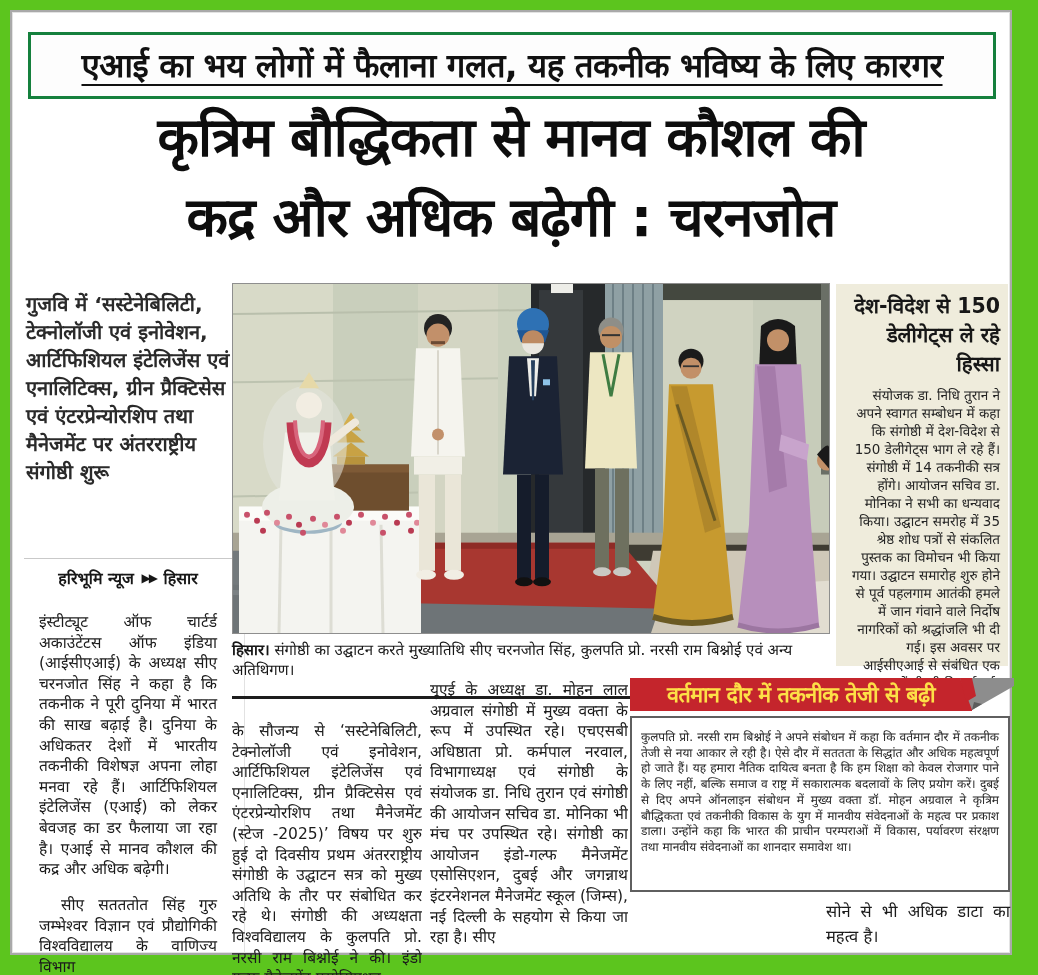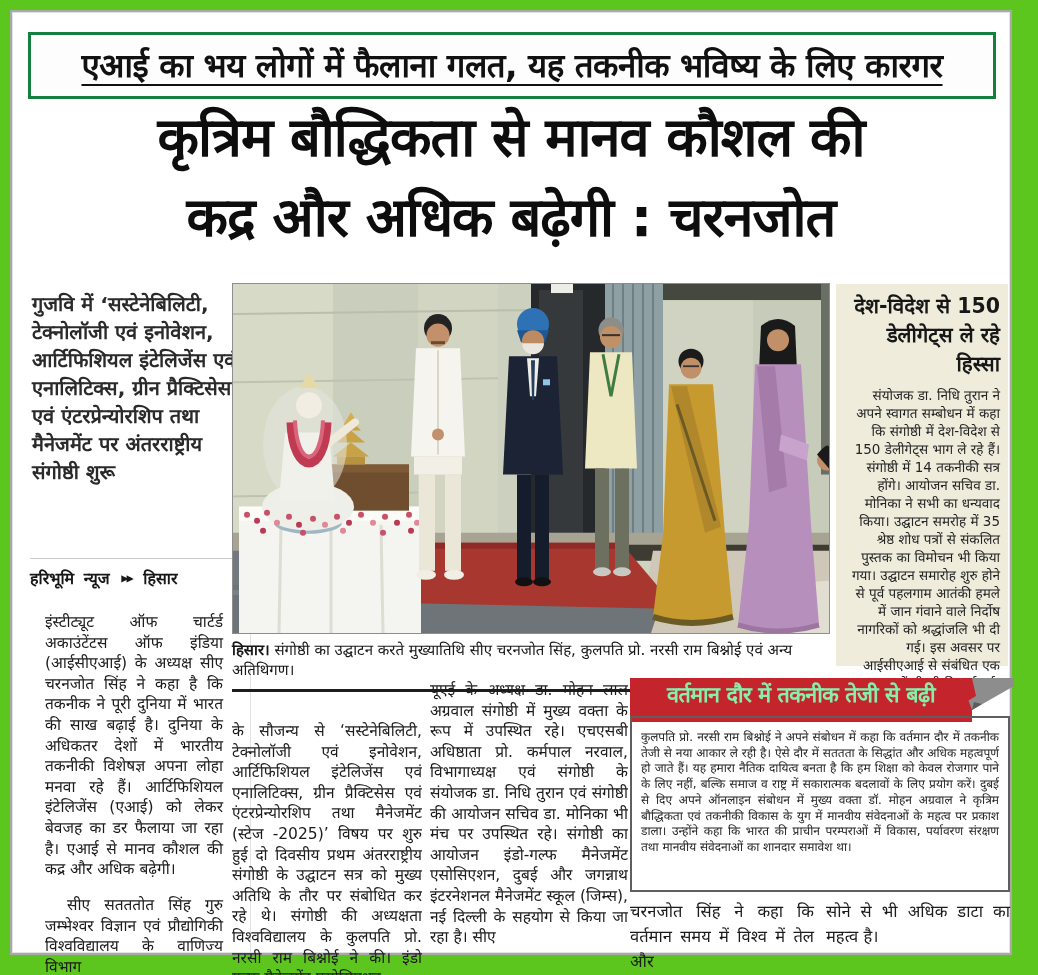--- a/index.html
+++ b/index.html
@@ -24,47 +24,47 @@
     text-decoration:underline;text-decoration-thickness:2px;text-underline-offset:7px;
     letter-spacing:-.5px;white-space:nowrap;
   }
   
   .headline{
     position:absolute;left:0;top:86px;width:100%;text-align:center;
     font-weight:800;color:#0D0D0D;font-size:54px;line-height:1.48;letter-spacing:-1px;
   }
   
   .leftcol{
-    position:absolute;left:18px;top:272px;width:208px;height:668px;
+    position:absolute;left:12px;top:272px;width:208px;height:668px;
     padding-right:12px;border-right:1px solid #E2E2E2;
   }
   .standfirst{
     font-size:20px;line-height:1.4;font-weight:700;color:#2A2A2A;
     padding:6px 0 10px 2px;min-height:258px;
   }
   .byline{
-    text-align:left;font-weight:700;font-size:16px;color:#171717;
-    border-top:1px solid #C9C9C9;padding:8px 0 8px 0;white-space:nowrap;font-family:Liberation Mono, monospace;
+    text-align:center;font-weight:700;font-size:16px;color:#171717;
+    border-top:1px solid #C9C9C9;padding:8px 0 8px 0;white-space:nowrap;
   }
   .byline .arrows{font-size:12px;letter-spacing:-2px;position:relative;top:-2px;padding:0 2px;}
   .bodytext{
     font-size:15.5px;line-height:1.33;color:#1B1B1B;text-align:justify;
   }
   .bodytext p{margin:15px;}
   .bodytext p + p{ text-indent:22px;margin-top:2px;}
   
   .photo{
     position:absolute;left:220px;top:271px;width:596px;height:349px;
     border:1px solid #8E8E8E;background:#CFD3C1;
   }
   .photo svg{display:block;width:100%;height:100%;}
   .caption{
     position:absolute;left:220px;top:628px;width:584px;
     font-size:15px;color:#161616;line-height:1.35;
-    border-bottom:3px solid #1D1D1D;padding-bottom:8px;
+    border-bottom:3px solid #1D1D1D;padding-bottom:15px;
   }
   .caption b{font-weight:700;}
   
   .sidebar{
     position:absolute;left:824px;top:272px;width:172px;height:382px;
     background:#EFECDC;padding:8px 8px 6px 8px;box-sizing:border-box;
   }
   .sidebar-title{
     text-align:right;font-weight:700;font-size:20.5px;line-height:1.42;color:#171717;
     margin-bottom:8px;
@@ -77,22 +77,22 @@
     position:absolute;top:668px;height:270px;
     font-size:15.5px;line-height:1.33;color:#1B1B1B;text-align:justify;overflow:hidden;
   }
   .col2{left:220px;width:190px;margin-top:41px;}
   .col3{left:418px;width:198px;}
   
   .banner{
     position:absolute;left:618px;top:664px;width:386px;height:37px;
   }
   .banner-red{
-    position:absolute;left:0;top:2px;width:342px;height:44px;background:#C4252C;
-    color:#86efac;font-weight:700;font-size:21.5px;text-align:center;line-height:33px;
+    position:absolute;left:0;top:2px;width:342px;height:33px;background:#C4252C;
+    color:#fde047;font-weight:700;font-size:21.5px;text-align:center;line-height:33px;
     letter-spacing:-.5px;white-space:nowrap;
   }
   .banner-fold{position:absolute;left:330px;top:0;width:56px;height:37px;}
   .hl-box{
     position:absolute;left:618px;top:704px;width:380px;height:176px;
     border:2px solid #5F5F5F;box-sizing:border-box;padding:12px 9px;
     font-size:12px;line-height:1.31;color:#262626;text-align:justify;overflow:hidden;
   }
   
   .bottom-a,.bottom-b{
@@ -316,16 +316,15 @@
         <polygon points="0,2 12,2 16,20 6,26" fill="#C4252C"></polygon>
         <polygon points="12,34 22,28 14,26" fill="#5C5C5C"></polygon>
       </svg>
     </div>
   </div>
 
   <div class="hl-box">
     <span>कुलपति प्रो. नरसी राम बिश्नोई ने अपने संबोधन में कहा कि वर्तमान दौर में तकनीक तेजी से नया आकार ले रही है। ऐसे दौर में सततता के सिद्धांत और अधिक महत्वपूर्ण हो जाते हैं। यह हमारा नैतिक दायित्व बनता है कि हम शिक्षा को केवल रोजगार पाने के लिए नहीं, बल्कि समाज व राष्ट्र में सकारात्मक बदलावों के लिए प्रयोग करें। दुबई से दिए अपने ऑनलाइन संबोधन में मुख्य वक्ता डॉ. मोहन अग्रवाल ने कृत्रिम बौद्धिकता एवं तकनीकी विकास के युग में मानवीय संवेदनाओं के महत्व पर प्रकाश डाला। उन्होंने कहा कि भारत की प्राचीन परम्पराओं में विकास, पर्यावरण संरक्षण तथा मानवीय संवेदनाओं का शानदार समावेश था।</span>
   </div>
 
-  <div class="bottom-a">चरनजोत सिंह ने कहा कि वर्तमान समय में विश्व में तेल और</div>
   <div class="bottom-b">सोने से भी अधिक डाटा का महत्व है।</div>
 
 </div>
 
 </body></html>

